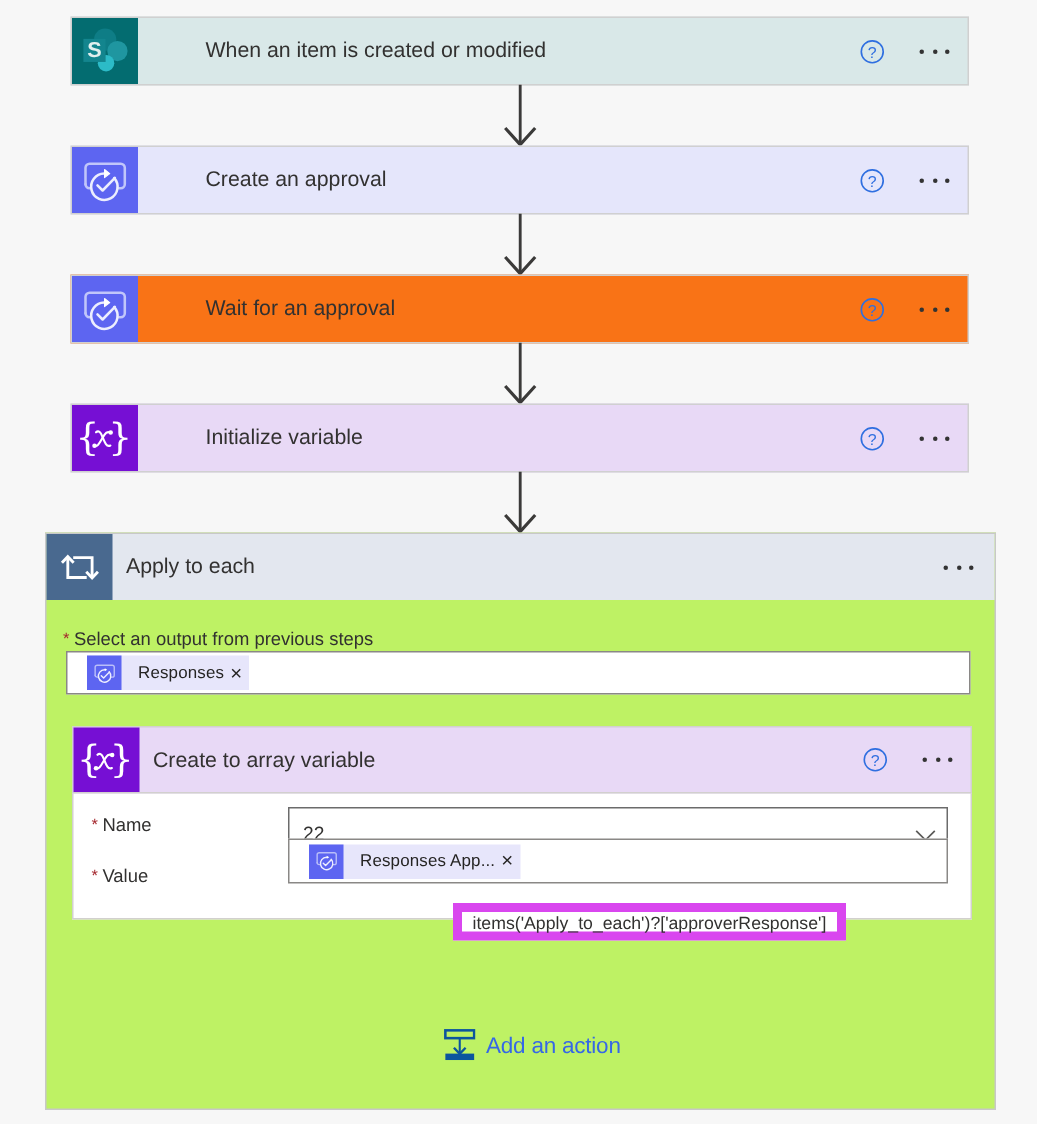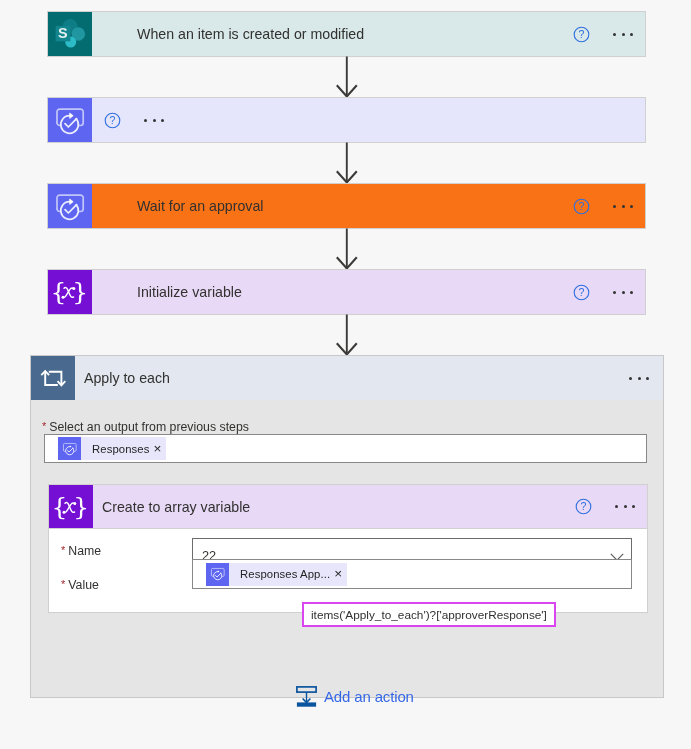--- a/index.html
+++ b/index.html
@@ -20,22 +20,22 @@
   .acts{display:flex;align-items:center;flex:0 0 auto;}
   .help{width:40px;flex:0 0 40px;display:flex;align-items:center;justify-content:center;}
   .ellip{width:44px;flex:0 0 44px;display:flex;align-items:center;justify-content:center;gap:5.4px;position:relative;
          font-size:0;color:transparent;}
   .srlabel{position:absolute;width:1px;height:1px;overflow:hidden;clip:rect(0 0 0 0);font-size:0;color:transparent;}
   .ellip i{display:block;width:3px;height:3px;background:#333;border-radius:50%;}
 
   .arrow{position:absolute;}
 
   
-  .scope{position:absolute;left:30px;top:355px;width:634px;height:343px;
-         background:#e5e5e5;border:1px solid #c8c8c8;box-sizing:border-box;}
+  .scope{position:absolute;left:30px;top:355px;width:634px;height:385px;
+         background:#bef264;border:1px solid #c8c8c8;box-sizing:border-box;}
   .scope-head{position:absolute;left:0;top:0;width:632px;height:44px;
          background:#e3e7ef;display:flex;align-items:stretch;}
   .scope-head .icon{width:44px;flex:0 0 44px;background:#49698f;display:flex;align-items:center;justify-content:center;}
   .scope-head .title{flex:1;display:flex;align-items:center;padding-left:9px;
          font-size:14.2px;color:#323130;}
 
   .req{color:#a4262c;font-size:11px;line-height:1;margin-right:3px;position:relative;top:-1px;}
   .fieldlabel{font-size:12.3px;color:#323130;}
 
   .outer-field-label{position:absolute;left:11px;top:62px;line-height:1;}
@@ -47,21 +47,21 @@
   .token .tklabel{font-size:11.3px;color:#252423;padding:0 2px 0 11px;letter-spacing:0.1px;white-space:nowrap;}
   .token .tkx{font-size:13.6px;line-height:1;color:#252423;padding-right:5px;padding-left:2px;cursor:pointer;}
 
   .inner-box{position:absolute;left:17px;top:128px;width:600px;height:129px;
         background:#ffffff;border:1px solid #d2d0ce;box-sizing:border-box;}
   .inner-card{position:absolute;left:17px;top:128px;width:600px;height:45px;
         background:#e8d9f6;border:1px solid #d2d0ce;box-sizing:border-box;display:flex;align-items:stretch;}
   .inner-card .icon{width:44px;flex:0 0 44px;background:#760fd4;display:flex;align-items:center;justify-content:center;}
   .inner-card .title{flex:1;display:flex;align-items:center;padding-left:9px;font-size:14.2px;color:#323130;}
 
-  .tooltip{position:absolute;left:302px;top:602px;height:25px;background:#fff;border:2px solid #d946ef;
+  .tooltip{position:absolute;left:302px;top:602px;height:25px;background:#fff;border:6px solid #d946ef;
         box-sizing:border-box;display:flex;align-items:center;padding:0 7px;font-size:11.8px;color:#323130;white-space:nowrap;}
 
   .addaction{position:absolute;left:265px;top:327px;display:flex;align-items:center;gap:7px;}
   .addaction .lbl{font-size:15px;color:#3668e6;position:relative;top:1px;letter-spacing:-0.15px;}
 </style>
 </head>
 <body>
 
 <div class="canvas">
 
@@ -100,20 +100,21 @@
   <div class="card" style="left:47px;top:97px;width:599px;height:46px;background:#e5e6fb;">
     <div class="icon" style="background:#5d65f1;">
       <svg width="36" height="36" viewBox="0 0 36 36">
         <path d="M5.0 20.8 V9.8 a2.7 2.7 0 0 1 2.7-2.7 h20.8 a2.7 2.7 0 0 1 2.7 2.7 V20.8 a2.7 2.7 0 0 1 -2.7 2.7 h-1.1" fill="none" stroke="#c1c6fa" stroke-width="1.7" stroke-linecap="round"></path>
         <path d="M5.0 20.8 a2.7 2.7 0 0 0 2.7 2.7 h0.6" fill="none" stroke="#c1c6fa" stroke-width="1.7" stroke-linecap="round"></path>
         <path d="M17.4 13.7 a8.8 8.8 0 1 0 6.8 3.0" fill="none" stroke="#eceefe" stroke-width="1.7" stroke-linecap="round"></path>
         <path d="M17.7 11.0 L21.2 13.7 L17.7 16.4 Z" fill="#ffffff" stroke="#ffffff" stroke-width="0.7" stroke-linejoin="round"></path>
         <path d="M13.0 21.6 L16.4 25.0 L24.6 16.6" fill="none" stroke="#eceefe" stroke-width="1.7" stroke-linecap="round" stroke-linejoin="round"></path>
       </svg>
     </div>
+    <div class="title">Create an approval</div>
     <div class="acts">
       <div class="help">
         <svg width="17" height="17" viewBox="0 0 17 17">
           <circle cx="8.5" cy="8.5" r="7.3" fill="none" stroke="#2f6fe0" stroke-width="1.1"></circle>
           <text x="8.5" y="12.4" font-family="'Liberation Sans',sans-serif" font-size="10.6" fill="#2f6fe0" text-anchor="middle">?</text>
         </svg>
       </div>
       <div class="ellip">
           <span class="srlabel">•••</span>
           <i></i>

